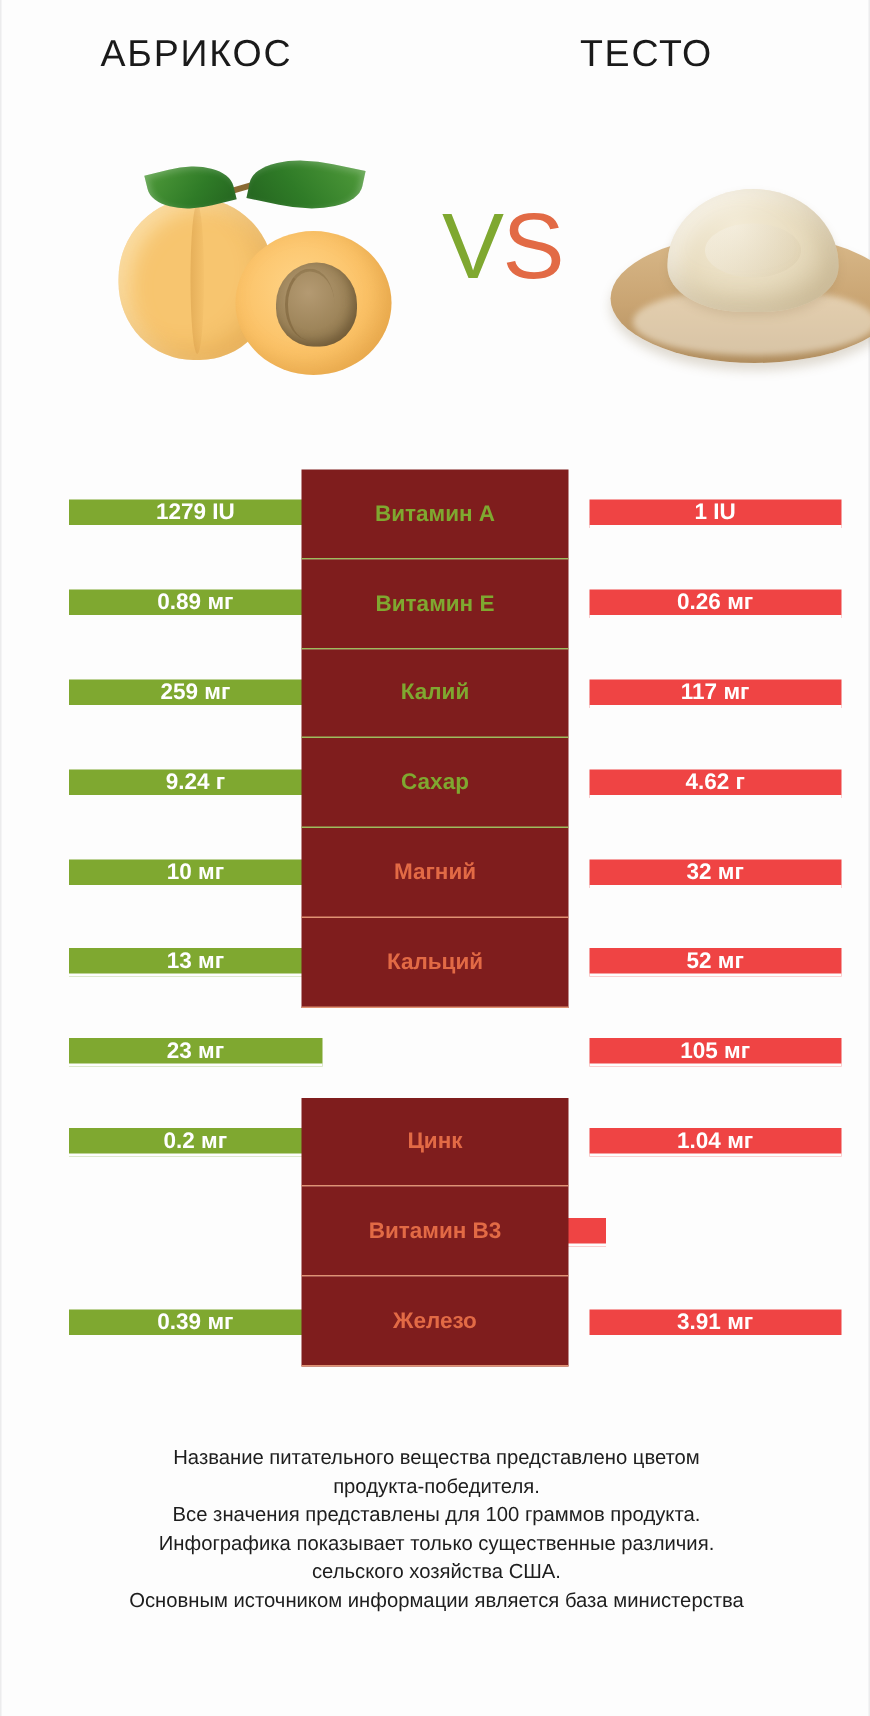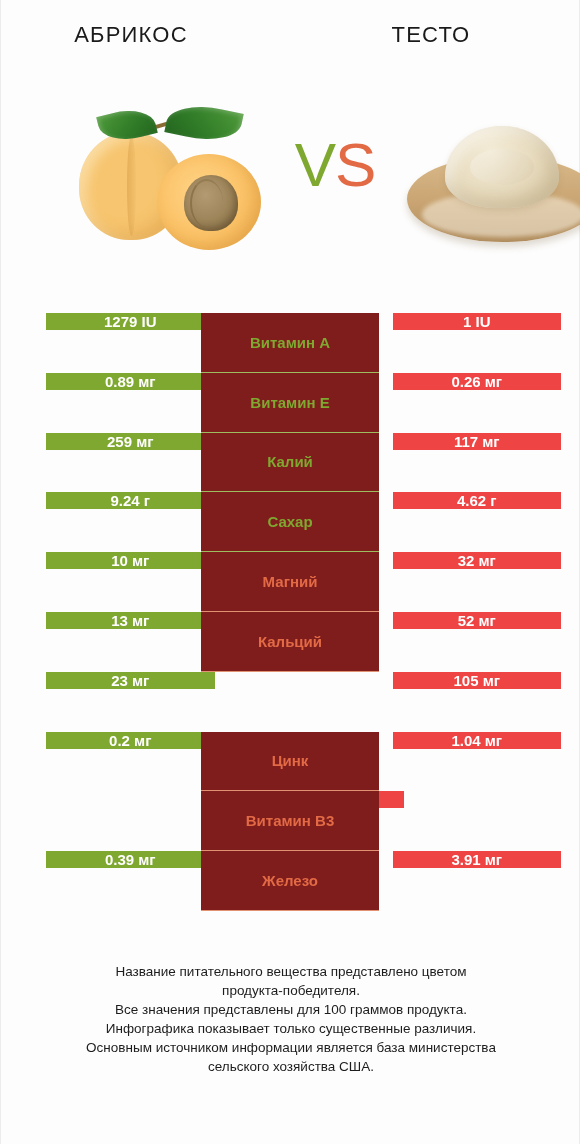--- a/index.html
+++ b/index.html
@@ -27,21 +27,21 @@
   .titles {
     position: absolute;
     top: 22px;
     left: 0;
     width: 580px;
     height: 46px;
   }
   .title {
     position: absolute;
     top: 0;
-    font-size: 22px;
+    font-size: 25px;
     font-weight: 300;
     letter-spacing: 1.2px;
     color: #1a1a1a;
     white-space: nowrap;
     text-align: center;
   }
   .title-left  { left: 0;   width: 260px; }
   .title-right { left: 300px; width: 260px; }
 
   
@@ -192,21 +192,21 @@
     position: absolute;
     left: 20px;
     top: 313px;
     width: 540px;
   }
 
   .row {
     position: relative;
     height: 59.8px;
     display: flex;
-    align-items: flex-start;
+    align-items: center;
     padding-left: 25px;
   }
 
   .cell {
     display: flex;
     align-items: center;
     justify-content: center;
     font-size: 15px;
     font-weight: bold;
     white-space: nowrap;
@@ -338,17 +338,17 @@
         <div class="cell cell-right">3.91 мг</div>
         <div class="cell-mid orange">Железо</div>
       </div>
     </div>
 
   <div class="footer">
     <p>Название питательного вещества представлено цветом</p>
     <p>продукта-победителя.</p>
     <p>Все значения представлены для 100 граммов продукта.</p>
     <p>Инфографика показывает только существенные различия.</p>
+    <p>сельского хозяйства США.</p>
     <p>Основным источником информации является база министерства</p>
-    <p>сельского хозяйства США.</p>
   </div>
 
 </div>
 
 </body></html>

